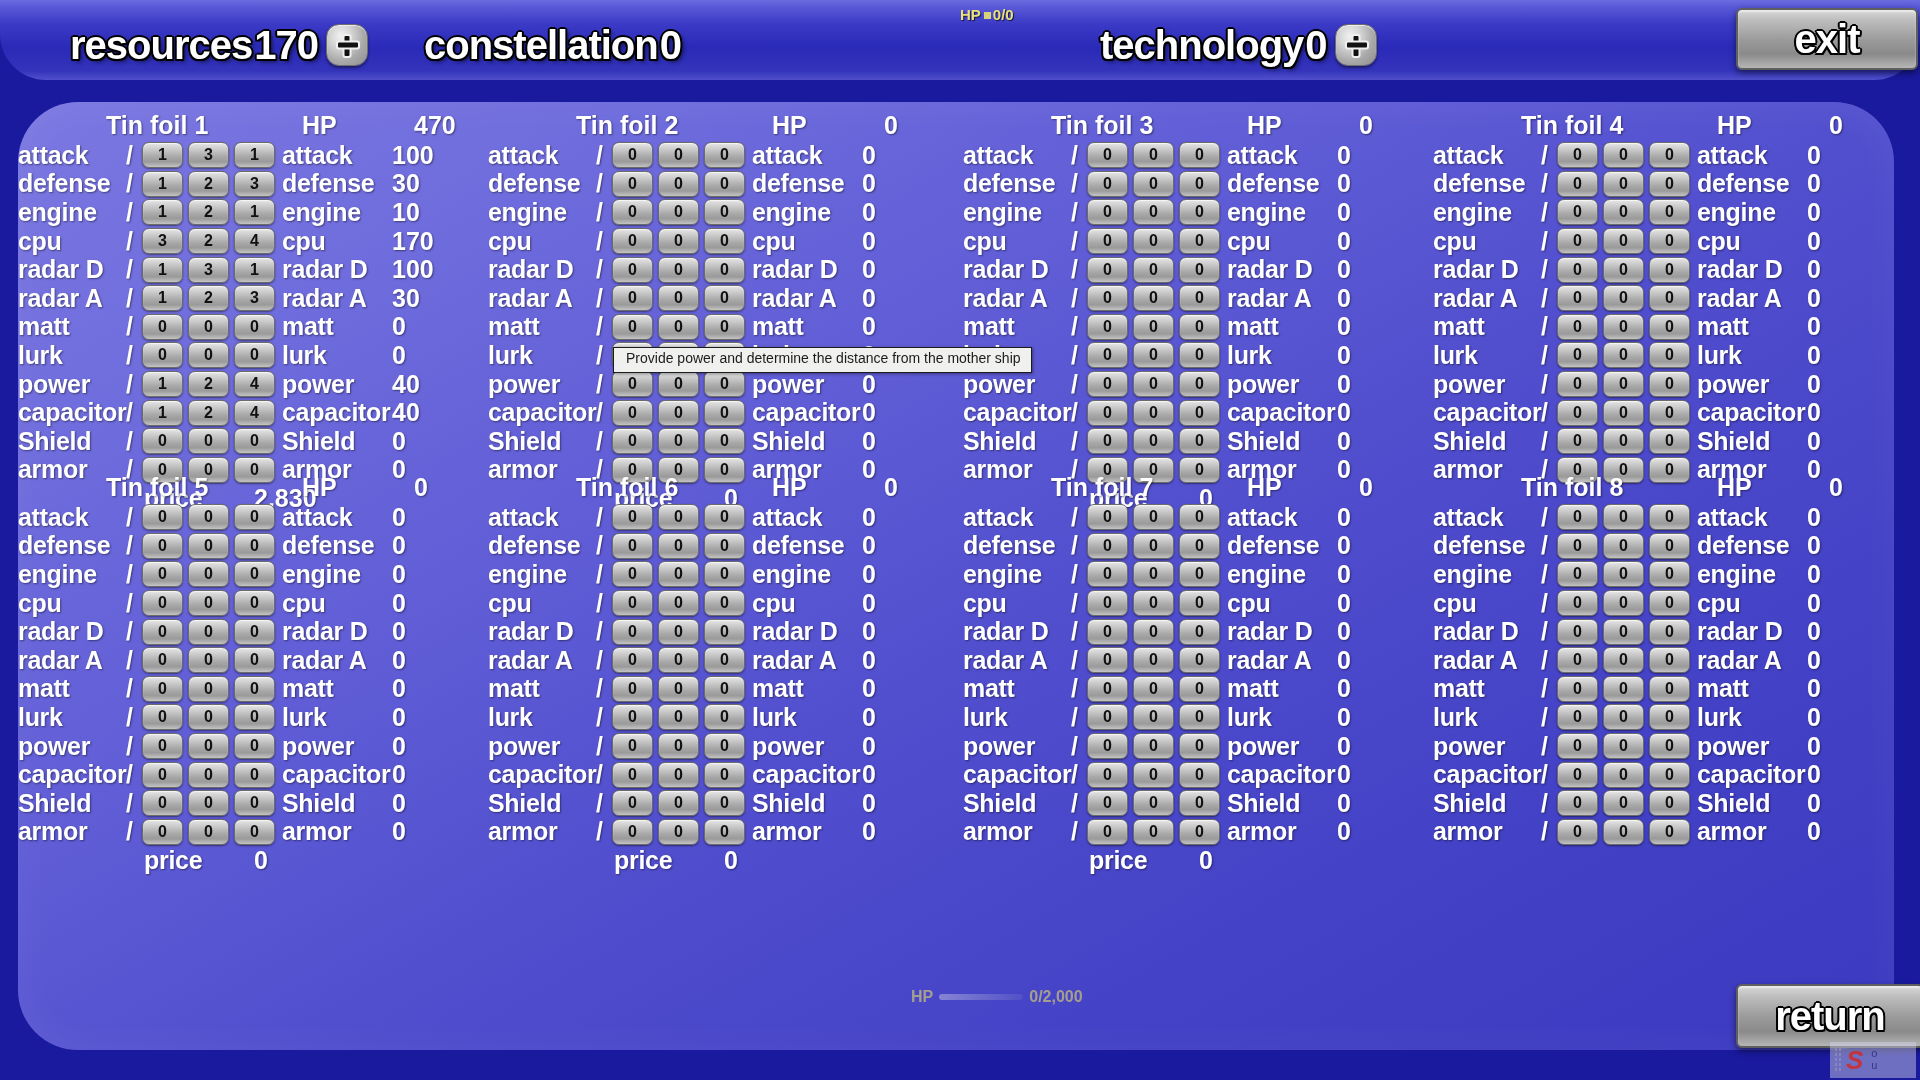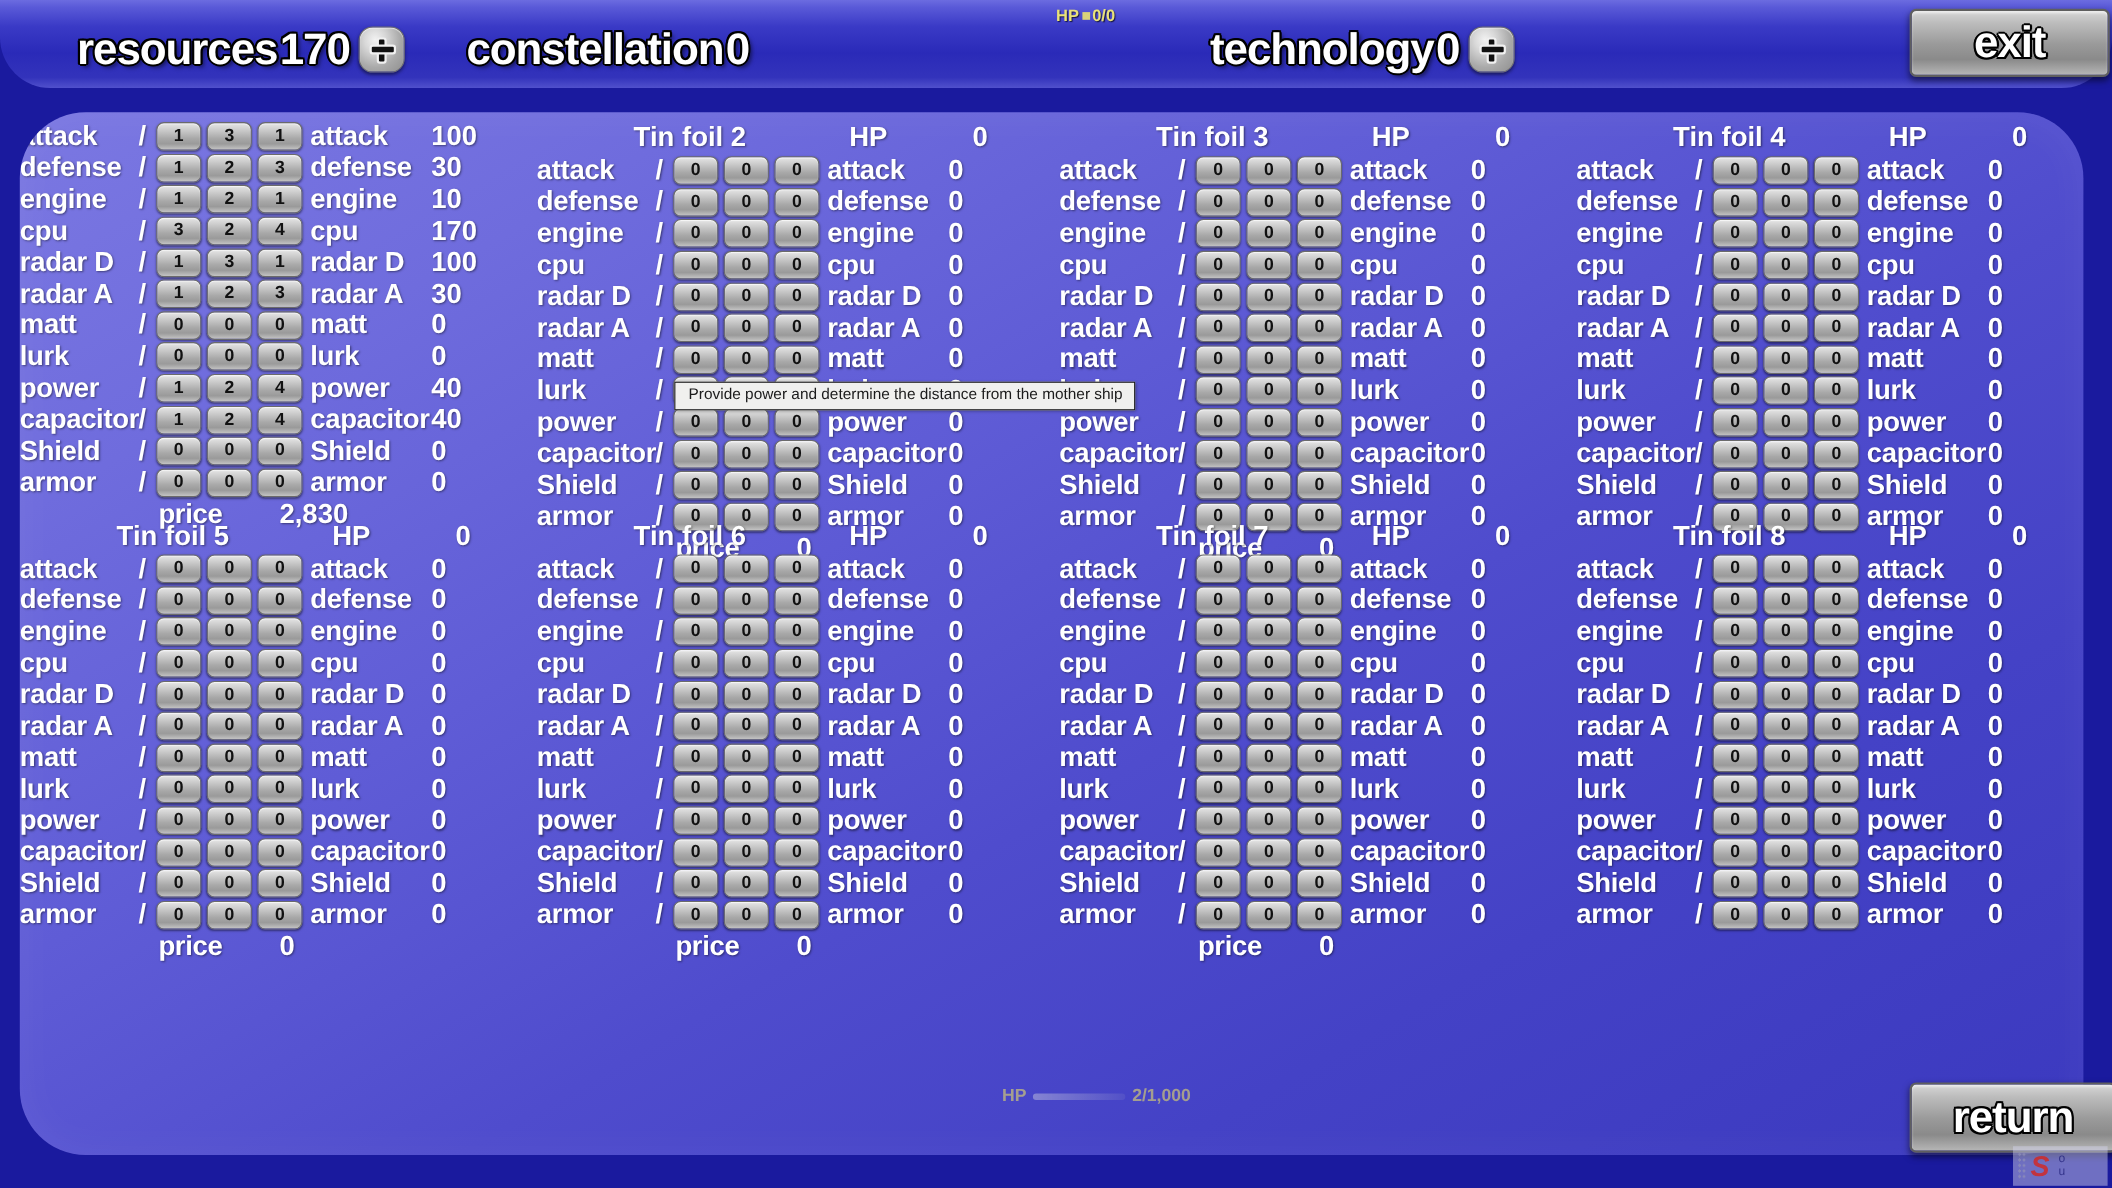--- a/index.html
+++ b/index.html
@@ -283,20 +283,21 @@
     <span>HP</span><span class="dot"></span><span>0/0</span>
   </div>
 
   <div class="btn3d" id="exit-button">
     <span class="t">exit</span>
   </div>
 
   <div class="board">
     <div class="grid" id="panel-grid">
         <div class="panel" style="left: 0px; top: 8px;">
+          <div class="panel-title"><span class="hp-k">Tin foil 1</span><span class="hp-l">HP</span><span>470</span></div>
           <div class="row">
             <span class="rname">attack</span>
             <span class="slash">/</span>
             <span class="chipgroup">
               <span class="chip">1</span>
               <span class="chip">3</span>
               <span class="chip">1</span>
             </span>
             <span class="rkey">attack</span>
             <span class="rval">100</span>
@@ -1408,21 +1409,21 @@
             </span>
             <span class="rkey">armor</span>
             <span class="rval">0</span>
           </div>
         </div>
       </div>
 
     <div class="hp-float">
       <span class="k">HP</span>
       <span class="bar"></span>
-      <span class="v">2/1,000</span>
+      <span class="v">0/2,000</span>
     </div>
 
     <div class="tooltip">
       <span>Provide power and determine the distance from the mother ship</span>
     </div>
   </div>
 
   <div class="btn3d" id="return-button">
     <span class="t">return</span>
   </div>

